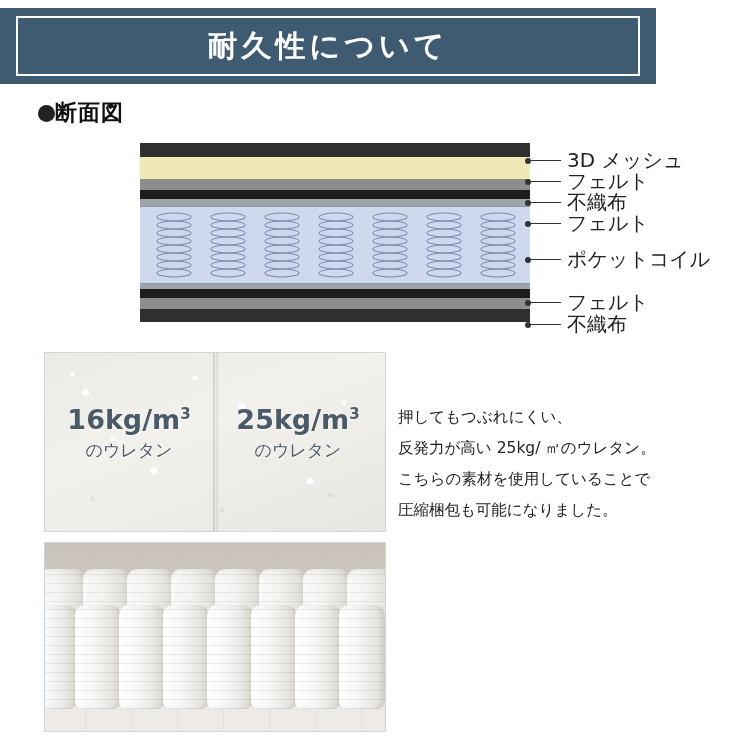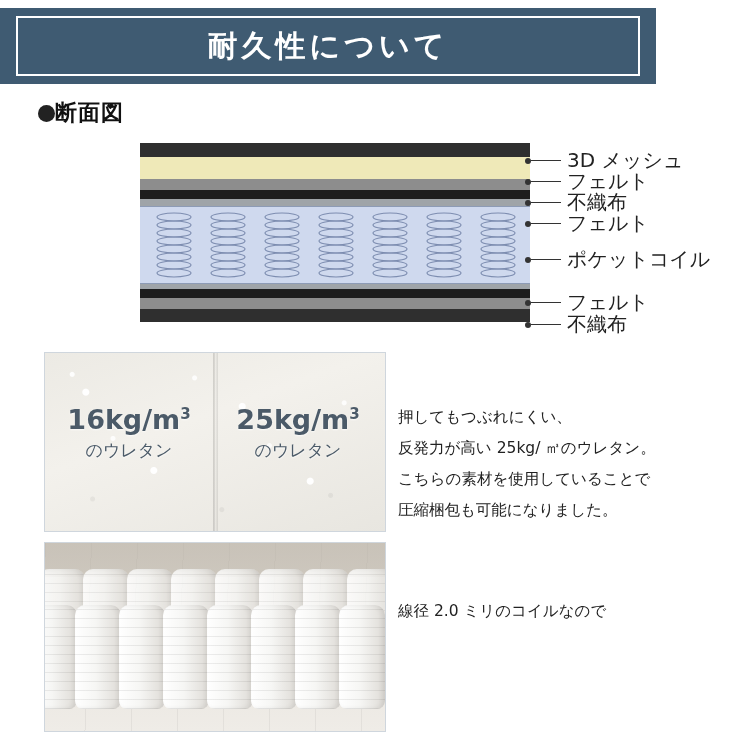--- a/index.html
+++ b/index.html
@@ -440,14 +440,13 @@
     <div class="pocket"></div>
     <div class="pocket"></div>
     <div class="pocket"></div>
     <div class="pocket"></div>
     <div class="pocket"></div>
     <div class="pocket"></div>
   </div>
 </div>
 
 <div class="copy copy-coil">
-  <p>線径 2.0 ミリのコイルなので</p>
 </div>
 
 </body></html>

